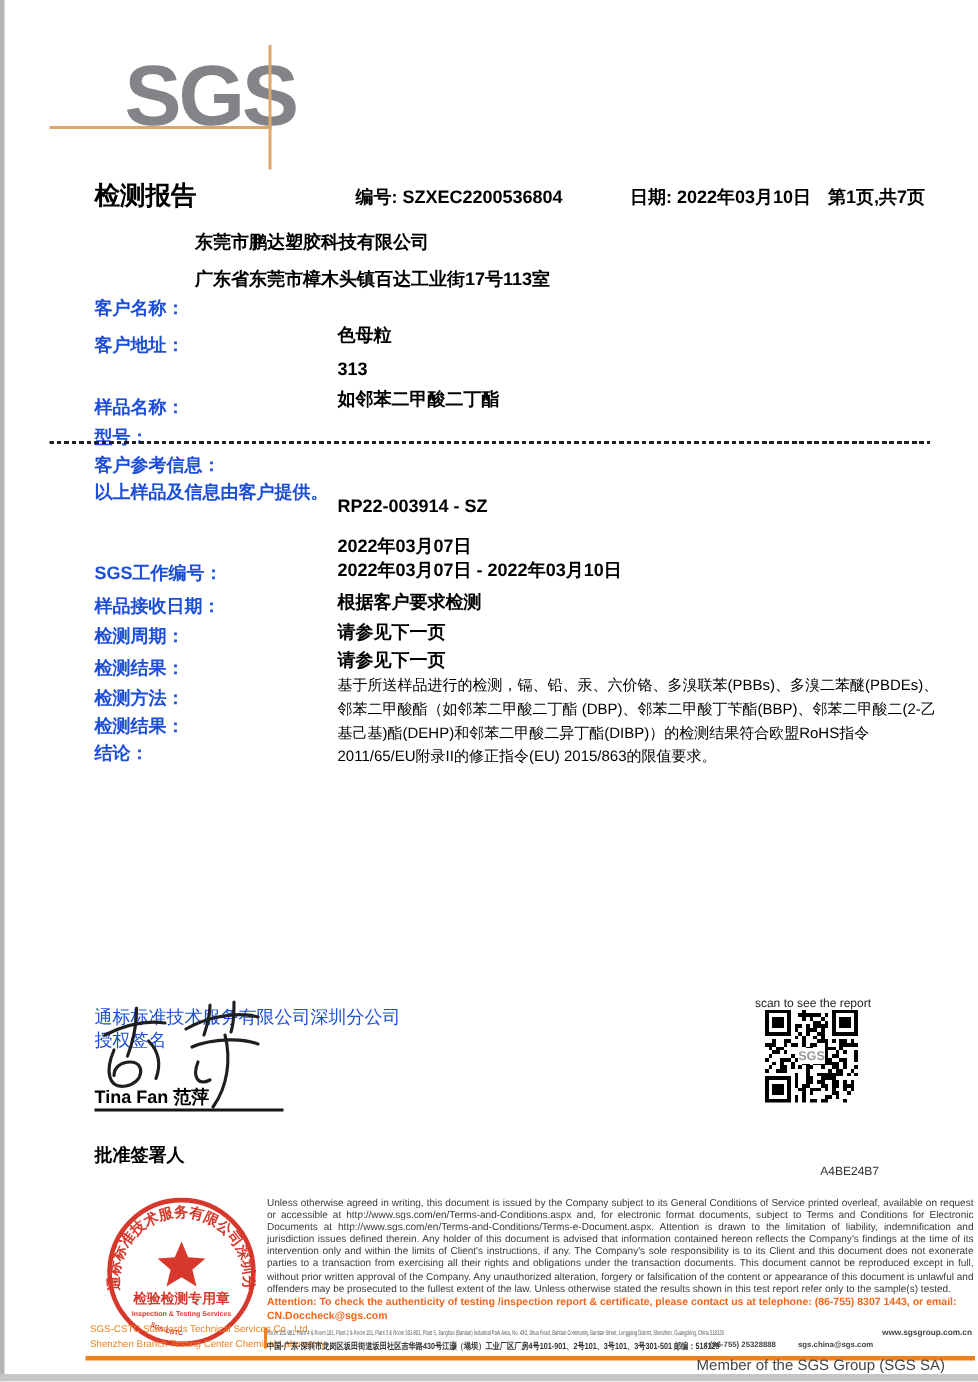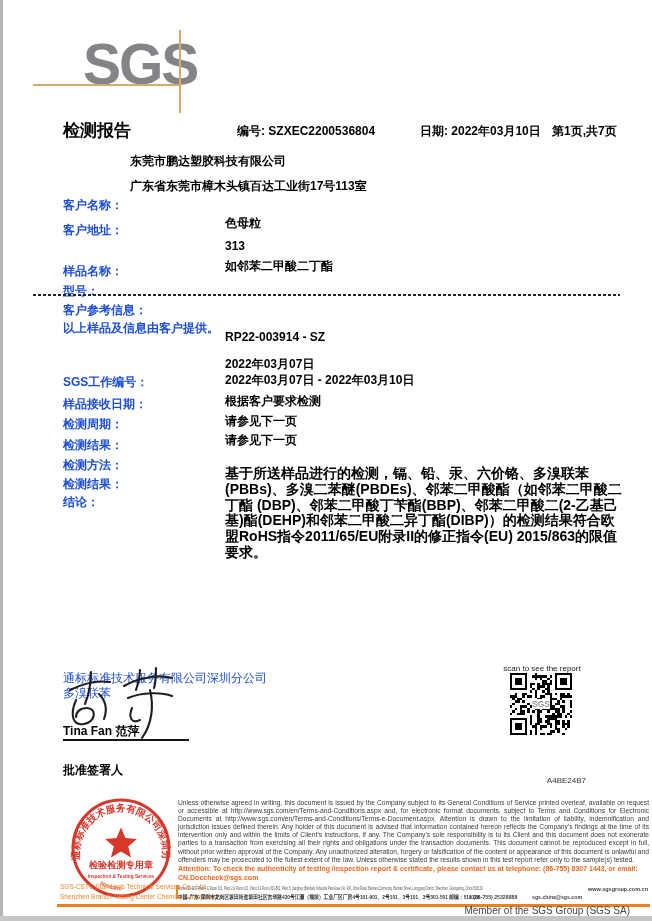--- a/index.html
+++ b/index.html
@@ -17,21 +17,21 @@
   .tan-v { left:179px; top:30px; width:2px; height:83px; background:#dca76b; }
 
   .doc-title { left:63px; top:119px; font-size:17px; font-weight:bold; color:#000; }
   .meta { font-size:12px; font-weight:bold; color:#000; }
   .lbl  { font-size:12px; font-weight:bold; color:#1d4ed8;margin-top:44px; }
   .val  { font-size:12px; font-weight:bold; color:#000; }
 
   .dashed-sep { left:33px; top:294px; width:587px; height:2px;
     background:repeating-linear-gradient(90deg,#222 0 3px,transparent 3px 5px); }
 
-  .conclusion { left:225px; top:466px; width:402px; font-size:14px; font-weight:bold;
+  .conclusion { left:225px; top:450px; width:402px; font-size:10px; font-weight:normal;
     line-height:15.8px; color:#000; }
 
   .sig-svg { left:64px; top:664px; }
   .sig-line { left:63px; top:739px; width:126px; height:2px; background:#161616; }
 
   .qr-caption { left:498px; top:664px; width:88px; text-align:center; font-size:8px; color:#222; }
   .qr-box { left:510px; top:673px; }
   .qr-id  { left:498px; top:776px; width:88px; text-align:right; font-size:8px; color:#333; }
 
   .stamp { left:70px; top:797px; opacity:.93; }
@@ -99,21 +99,21 @@
 <div class="abs val" style="left:225px;top:393px;">根据客户要求检测</div>
 <div class="abs lbl" style="left:63px;top:413px;">检测方法：</div>
 <div class="abs val" style="left:225px;top:413px;">请参见下一页</div>
 <div class="abs lbl" style="left:63px;top:432px;">检测结果：</div>
 <div class="abs val" style="left:225px;top:432px;">请参见下一页</div>
 
 <div class="abs lbl" style="left:63px;top:450px;">结论：</div>
 <div class="abs conclusion">基于所送样品进行的检测，镉、铅、汞、六价铬、多溴联苯(PBBs)、多溴二苯醚(PBDEs)、邻苯二甲酸酯（如邻苯二甲酸二丁酯 (DBP)、邻苯二甲酸丁苄酯(BBP)、邻苯二甲酸二(2-乙基己基)酯(DEHP)和邻苯二甲酸二异丁酯(DIBP)）的检测结果符合欧盟RoHS指令2011/65/EU附录II的修正指令(EU) 2015/863的限值要求。</div>
 
 <div class="abs lbl" style="left:63px;top:626px;font-weight:normal;">通标标准技术服务有限公司深圳分公司</div>
-<div class="abs lbl" style="left:63px;top:641px;font-weight:normal;">多溴联苯</div>
+<div class="abs lbl" style="left:63px;top:641px;font-weight:normal;">授权签名</div>
 
 <svg class="abs sig-svg" width="130" height="78" viewBox="0 0 130 78">
   <g stroke="#1f1f1f" stroke-width="2.1" fill="none" stroke-linecap="round" stroke-linejoin="round">
     <path d="M6,26 C18,20 32,16 46,18"></path>
     <path d="M27,8 C27,18 25,30 21,40"></path>
     <path d="M12,36 C6,50 8,62 20,60 C32,58 33,44 23,44 C16,44 12,48 12,53"></path>
     <path d="M35,30 C41,36 44,44 40,55"></path>
     <path d="M60,22 C74,14 94,10 108,14"></path>
     <path d="M76,6 C76,14 74,20 72,26"></path>
     <path d="M92,4 C92,12 92,18 90,24"></path>

